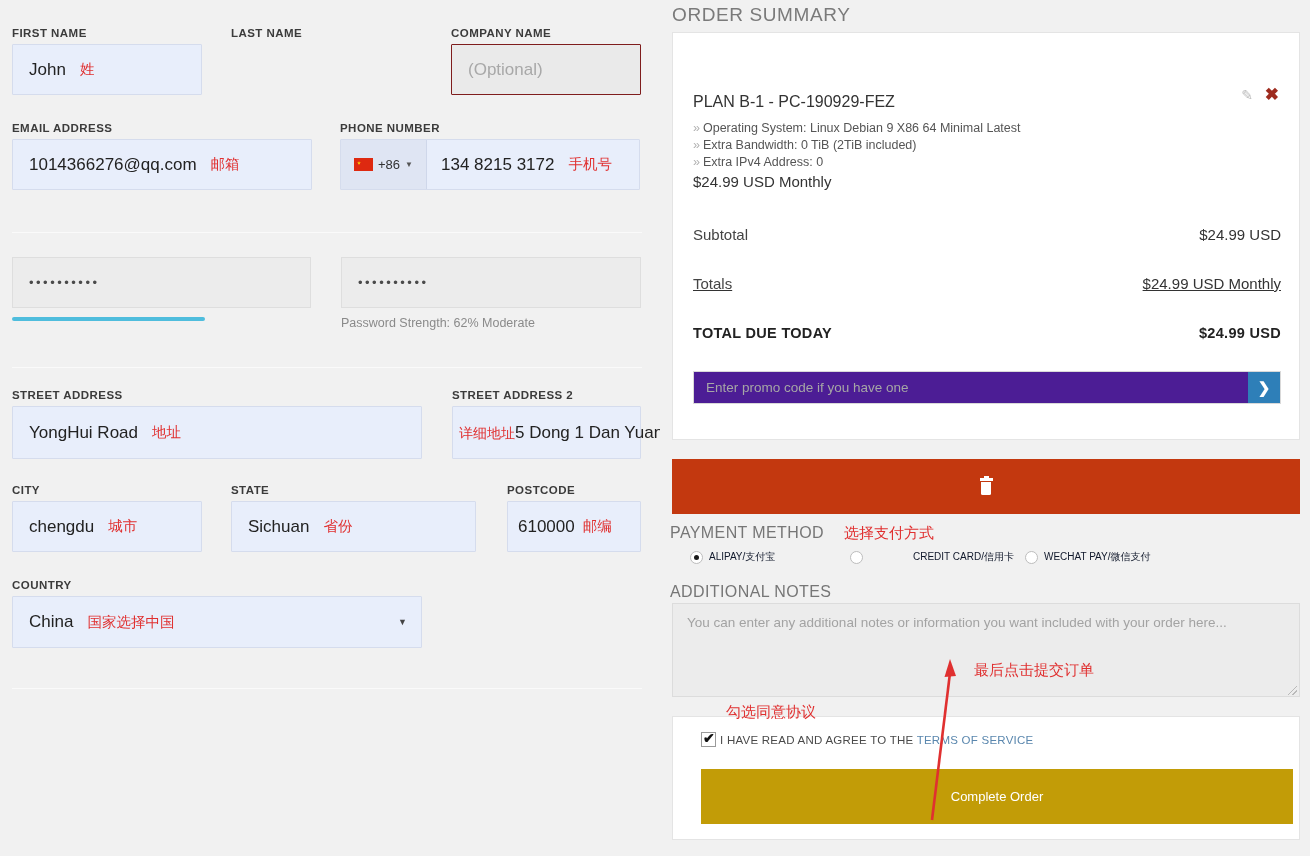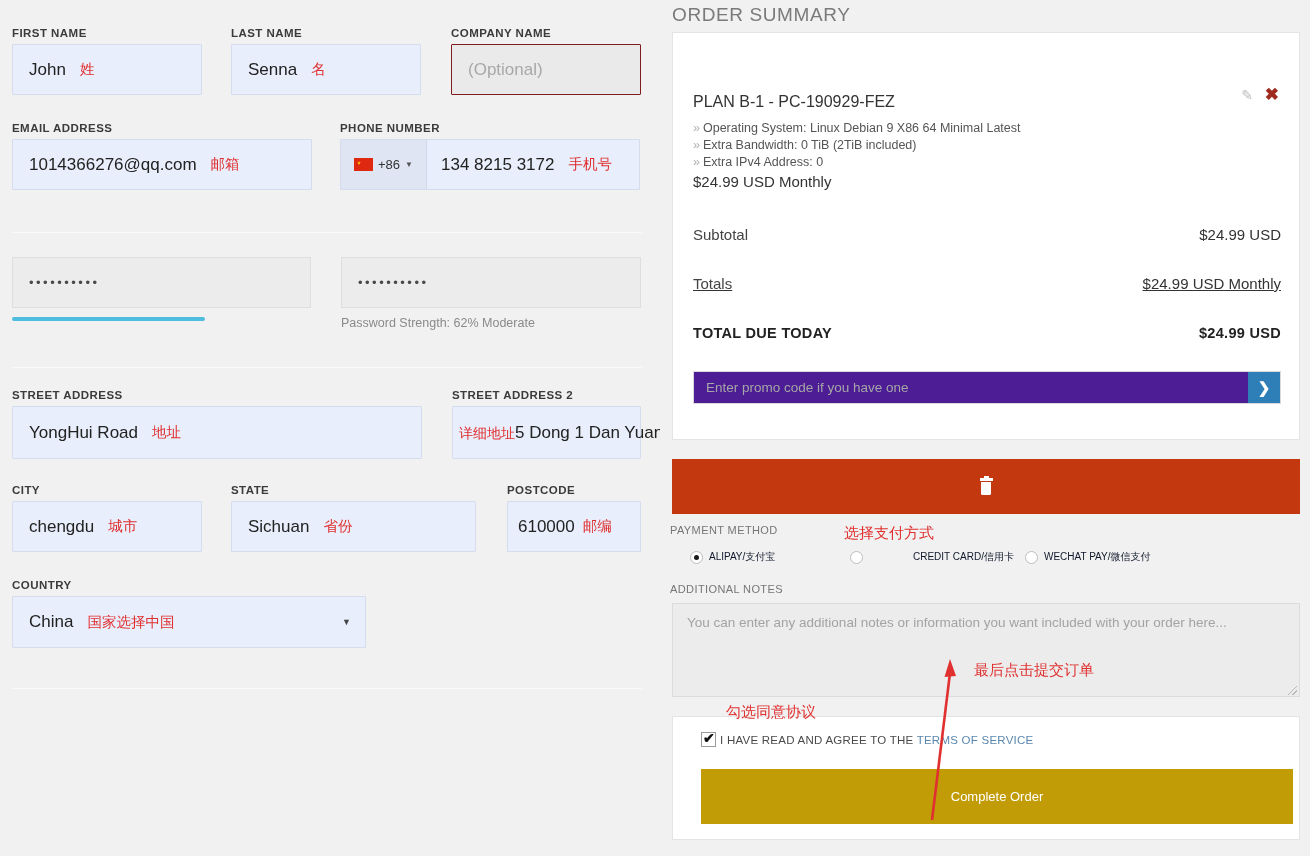--- a/index.html
+++ b/index.html
@@ -95,21 +95,21 @@
   }
 
   .delbar{
     background:#c3380f; display:flex; align-items:center; justify-content:center;
   }
   .trash{ width:15px; height:17px; position:relative; }
   .trash .lid{ position:absolute; top:0; left:1px; width:13px; height:2.5px; background:#fff; }
   .trash .hdl{ position:absolute; top:-2px; left:5px; width:5px; height:2px; background:#fff; }
   .trash .bdy{ position:absolute; top:4px; left:2.5px; width:10px; height:13px; background:#fff; border-radius:0 0 1.5px 1.5px; }
 
-  .pm-label{ font-size:11px; letter-spacing:.4px; color:#767676; text-transform:uppercase; }
+  .pm-label{ font-size:16px; letter-spacing:.4px; color:#767676; text-transform:uppercase; }
   .radio-row{ display:flex; align-items:center; }
   .radio-opt{ display:flex; align-items:center; font-size:10px; color:#0f172a; }
   .radio{
     width:13px; height:13px; border-radius:50%; border:1px solid #bdbdbd;
     background:#fff; margin-right:6px; position:relative; flex:0 0 auto;
   }
   .radio.on:after{
     content:""; position:absolute; left:3px; top:3px; width:5px; height:5px;
     border-radius:50%; background:#1a1a1a;
   }
@@ -154,24 +154,20 @@
   <div class="grp" style="left:12px; top:27px; width:190px;">
     <div class="fld-label">FIRST NAME</div>
     <div class="inp">
       <span class="val">John</span>
       <span class="cn">姓</span>
     </div>
   </div>
 
   <div class="grp" style="left:231px; top:27px; width:190px;">
     <div class="fld-label">LAST NAME</div>
-    <div class="inp">
-      <span class="val">Senna</span>
-      <span class="cn">名</span>
-    </div>
   </div>
 
   <div class="grp" style="left:451px; top:27px; width:190px;">
     <div class="fld-label">COMPANY NAME</div>
     <div class="inp empty">
       <span class="val">(Optional)</span>
     </div>
   </div>
 
   <div class="grp" style="left:12px; top:122px; width:300px;">
@@ -250,21 +246,21 @@
   </div>
 
   <div class="grp" style="left:507px; top:484px; width:134px;">
     <div class="fld-label">POSTCODE</div>
     <div class="inp" style="padding:0 10px;">
       <span class="val">610000</span>
       <span class="cn" style="margin-left:8px;">邮编</span>
     </div>
   </div>
 
-  <div class="grp" style="left:12px; top:579px; width:354px;">
+  <div class="grp" style="left:12px; top:579px; width:410px;">
     <div class="fld-label">COUNTRY</div>
     <div class="inp" style="height:52px;">
       <span class="val">China</span>
       <span class="cn">国家选择中国</span>
       <span class="sel-caret">▼</span>
     </div>
   </div>
 
   <div class="divider grp" style="left:12px; top:688px; width:630px;"></div>
 </div>

